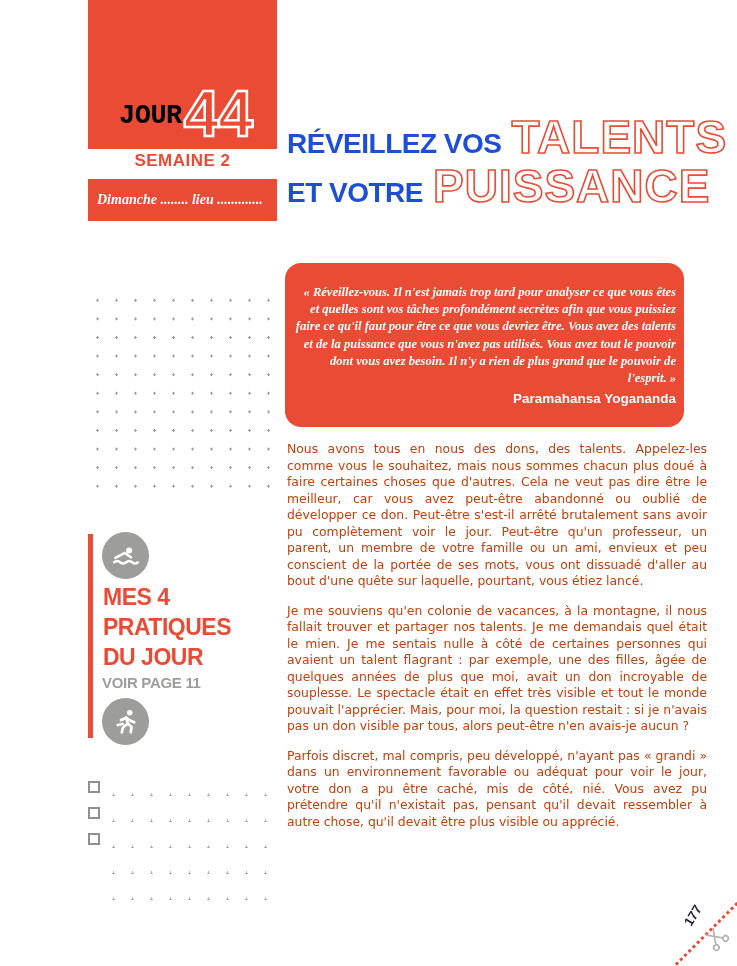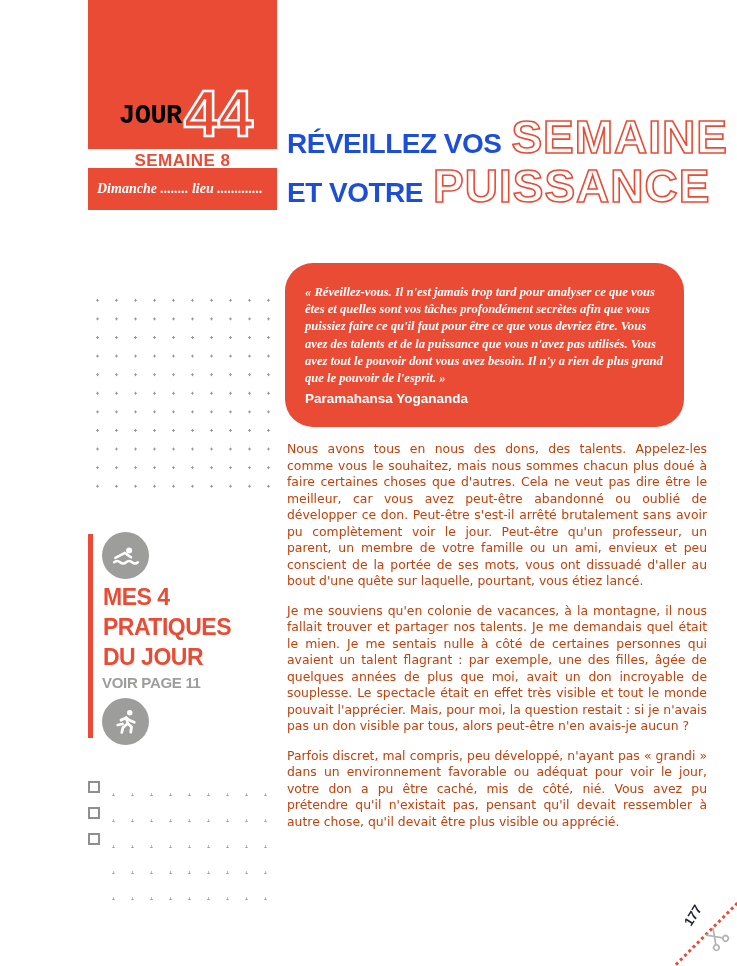--- a/index.html
+++ b/index.html
@@ -24,21 +24,21 @@
     font-family:"Liberation Sans", sans-serif; font-weight:800;
     font-size:64px; color:transparent; -webkit-text-stroke:2.5px #ffffff;
     letter-spacing:-2px;
   }
   .week-label {
     position:absolute; left:88px; top:151px; width:189px; text-align:center;
     font-family:"Liberation Sans", sans-serif; font-weight:800;
     font-size:17px; color:#e94b35; letter-spacing:0.5px;
   }
   .date-box {
-    position:absolute; left:88px; top:168px; width:189px; height:42px;
+    position:absolute; left:88px; top:179px; width:189px; height:42px;
     background:#e94b35; display:flex; align-items:center; padding:0 9px;
   }
   .date-line {
     font-family:cursive; font-style:italic; font-weight:700;
     font-size:14px; color:#ffffff; white-space:nowrap; overflow:hidden;
   }
   
   .title-line { position:absolute; display:flex; align-items:baseline; gap:10px; white-space:nowrap; }
   .title-line1 { left:287px; top:114px; }
   .title-line2 { left:287px; top:163px; }
@@ -47,23 +47,23 @@
     font-size:28px; letter-spacing:-0.5px; color:#1d4ed8;
   }
   .title-outline {
     font-family:"Liberation Sans", sans-serif; font-weight:800;
     font-size:46px; letter-spacing:1px; color:#ffffff;
     -webkit-text-stroke:1.6px #e94b35; line-height:1;
   }
   
   .quote-card {
     position:absolute; left:285px; top:263px; width:399px; height:164px;
-    background:#e94b35; border-radius:28px; color:#ffffff;
+    background:#e94b35; border-radius:16px; color:#ffffff;
     display:flex; flex-direction:column; justify-content:center;
-    text-align:left; padding:8px 20px; overflow:hidden;
+    text-align:right; padding:8px 8px; overflow:hidden;
   }
   .quote-text {
     font-family:cursive; font-style:italic; font-weight:700;
     font-size:12.6px; line-height:1.36;
   }
   .quote-author {
     margin-top:4px; font-family:"Liberation Sans", sans-serif;
     font-weight:700; font-size:13.5px;
   }
   
@@ -130,28 +130,28 @@
 </style>
 </head>
 <body>
 
 <div class="page">
 
   <div class="day-box">
     <span class="day-label">JOUR</span>
     <span class="day-number">44</span>
   </div>
-  <div class="week-label">SEMAINE 8</div>
+  <div class="week-label">SEMAINE 2</div>
   <div class="date-box">
     <span class="date-line">Dimanche ........ lieu .............</span>
   </div>
 
   <div class="title-line title-line1">
     <span class="title-solid">RÉVEILLEZ VOS</span>
-    <span class="title-outline">SEMAINE</span>
+    <span class="title-outline">TALENTS</span>
   </div>
   <div class="title-line title-line2">
     <span class="title-solid">ET VOTRE</span>
     <span class="title-outline">PUISSANCE</span>
   </div>
 
   <div class="quote-card">
     <div class="quote-text">« Réveillez-vous. Il n'est jamais trop tard pour analyser ce que vous êtes et quelles sont vos tâches profondément secrètes afin que vous puissiez faire ce qu'il faut pour être ce que vous devriez être. Vous avez des talents et de la puissance que vous n'avez pas utilisés. Vous avez tout le pouvoir dont vous avez besoin. Il n'y a rien de plus grand que le pouvoir de l'esprit. »</div>
     <div class="quote-author">Paramahansa Yogananda</div>
   </div>

